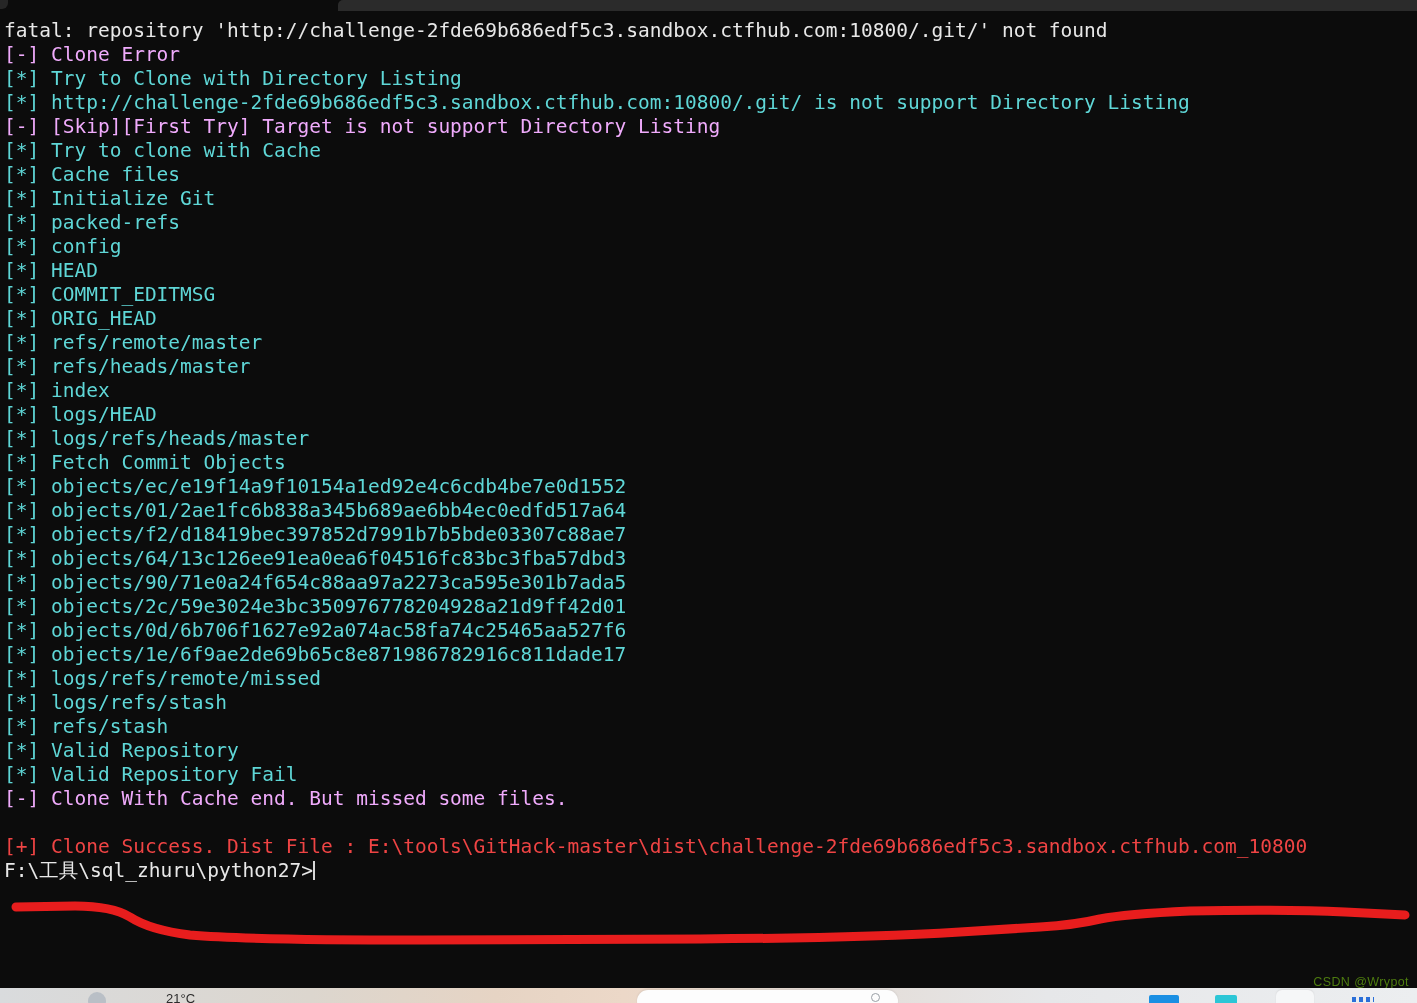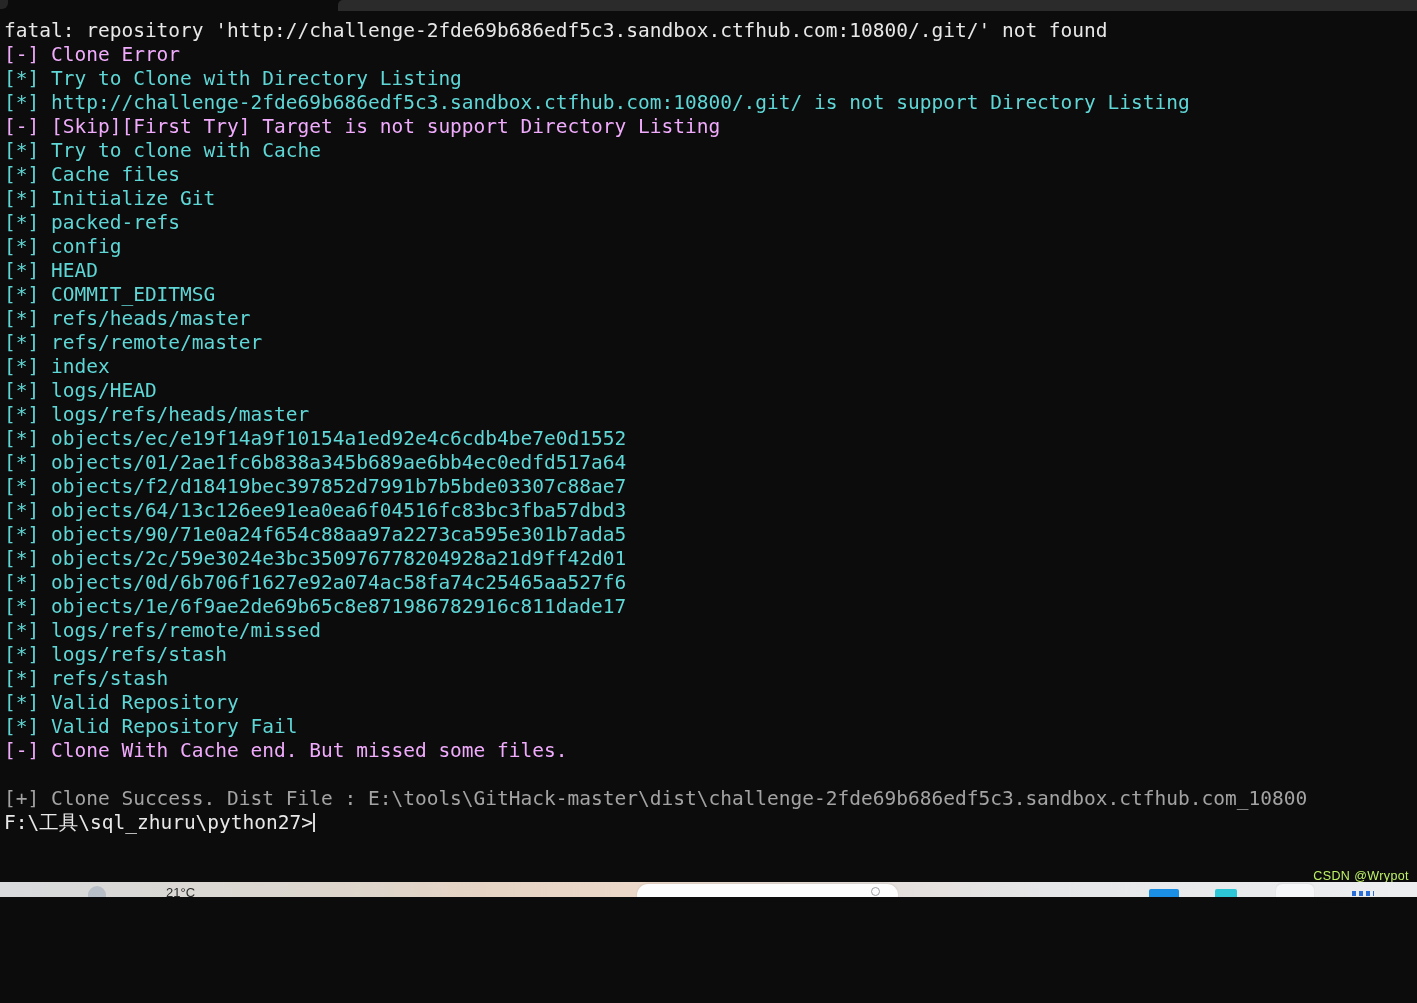--- a/index.html
+++ b/index.html
@@ -8,21 +8,21 @@
     width: 1417px;
     height: 1003px;
     overflow: hidden;
     background: #0c0c0c;
     font-family: "DejaVu Sans Mono", "Liberation Mono", monospace;
   }
 
   #screen {
     position: relative;
     width: 1417px;
-    height: 897px;
+    height: 1003px;
     background: #0c0c0c;
     overflow: hidden;
   }
 
   
   #tabstrip {
     position: absolute;
     left: 0; top: 0;
     width: 1417px; height: 12px;
     background: #0c0c0c;
@@ -57,21 +57,21 @@
     font-size: 19.5px;
     line-height: 24px;
     height: 24px;
     white-space: pre;
     letter-spacing: 0px;
   }
 
   .c-white  { color: #e8e8e8; }
   .c-yellow { color: #f0abfc; }
   .c-cyan   { color: #5fd7d7; }
-  .c-green  { color: #a3a3a3; }
+  .c-green  { color: #ef4444; }
 
   
   #promptline {
     position: relative;
     font-family: "DejaVu Sans Mono", "Liberation Mono", monospace;
     font-size: 19.5px;
     line-height: 24px;
     height: 24px;
     white-space: pre;
     color: #e8e8e8;
@@ -93,21 +93,21 @@
     pointer-events: none;
   }
 
   
   #watermark {
     position: absolute;
     right: 8px;
     bottom: 14px;
     font-family: "Liberation Sans", sans-serif;
     font-size: 12.5px;
-    color: #bef264;
+    color: #4d7c0f;
     letter-spacing: 0.4px;
     white-space: nowrap;
   }
 
   
   #taskbar {
     position: absolute;
     left: 0; bottom: 0;
     width: 1417px;
     height: 15px;
@@ -189,25 +189,27 @@
         <div class="line c-cyan">[*] Try to Clone with Directory Listing</div>
         <div class="line c-cyan">[*] http://challenge-2fde69b686edf5c3.sandbox.ctfhub.com:10800/.git/ is not support Directory Listing</div>
         <div class="line c-yellow">[-] [Skip][First Try] Target is not support Directory Listing</div>
         <div class="line c-cyan">[*] Try to clone with Cache</div>
         <div class="line c-cyan">[*] Cache files</div>
         <div class="line c-cyan">[*] Initialize Git</div>
         <div class="line c-cyan">[*] packed-refs</div>
         <div class="line c-cyan">[*] config</div>
         <div class="line c-cyan">[*] HEAD</div>
         <div class="line c-cyan">[*] COMMIT_EDITMSG</div>
+        <div class="line c-cyan">[*] ORIG_HEAD</div>
+        <div class="line c-cyan">[*] refs/remote/master</div>
         <div class="line c-cyan">[*] refs/heads/master</div>
-        <div class="line c-cyan">[*] refs/remote/master</div>
         <div class="line c-cyan">[*] index</div>
         <div class="line c-cyan">[*] logs/HEAD</div>
         <div class="line c-cyan">[*] logs/refs/heads/master</div>
+        <div class="line c-cyan">[*] Fetch Commit Objects</div>
         <div class="line c-cyan">[*] objects/ec/e19f14a9f10154a1ed92e4c6cdb4be7e0d1552</div>
         <div class="line c-cyan">[*] objects/01/2ae1fc6b838a345b689ae6bb4ec0edfd517a64</div>
         <div class="line c-cyan">[*] objects/f2/d18419bec397852d7991b7b5bde03307c88ae7</div>
         <div class="line c-cyan">[*] objects/64/13c126ee91ea0ea6f04516fc83bc3fba57dbd3</div>
         <div class="line c-cyan">[*] objects/90/71e0a24f654c88aa97a2273ca595e301b7ada5</div>
         <div class="line c-cyan">[*] objects/2c/59e3024e3bc350976778204928a21d9ff42d01</div>
         <div class="line c-cyan">[*] objects/0d/6b706f1627e92a074ac58fa74c25465aa527f6</div>
         <div class="line c-cyan">[*] objects/1e/6f9ae2de69b65c8e871986782916c811dade17</div>
         <div class="line c-cyan">[*] logs/refs/remote/missed</div>
         <div class="line c-cyan">[*] logs/refs/stash</div>

